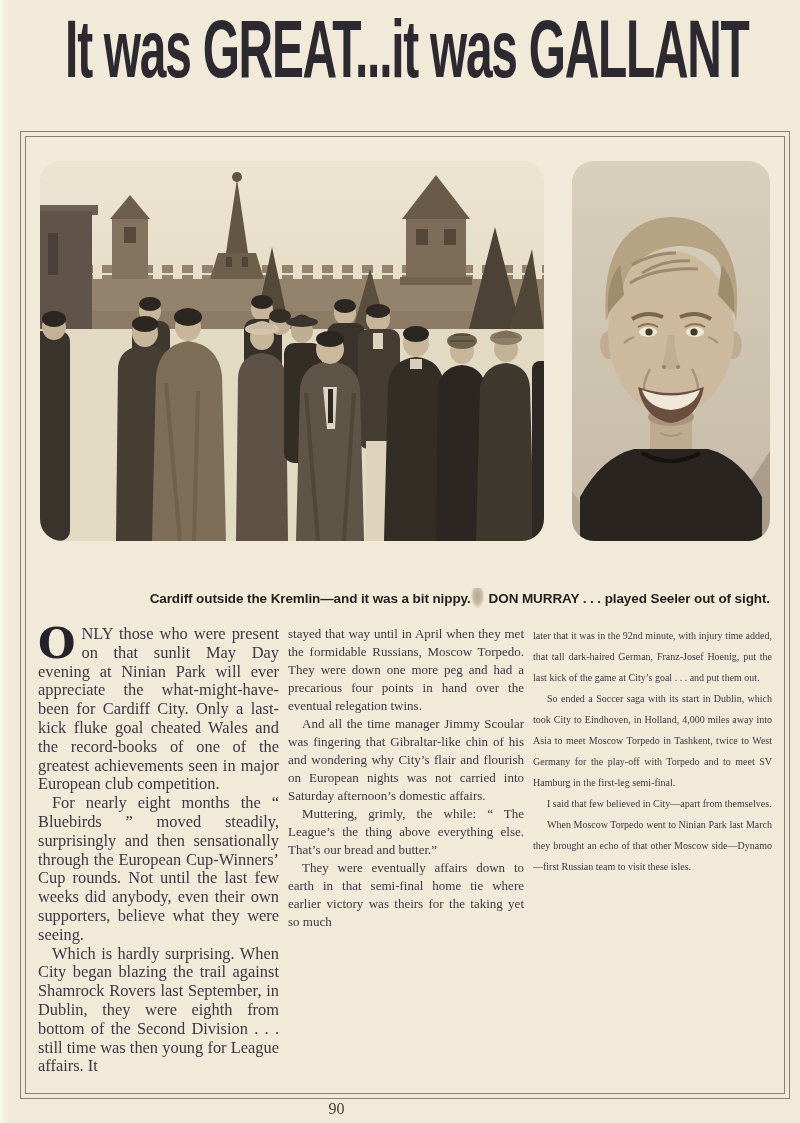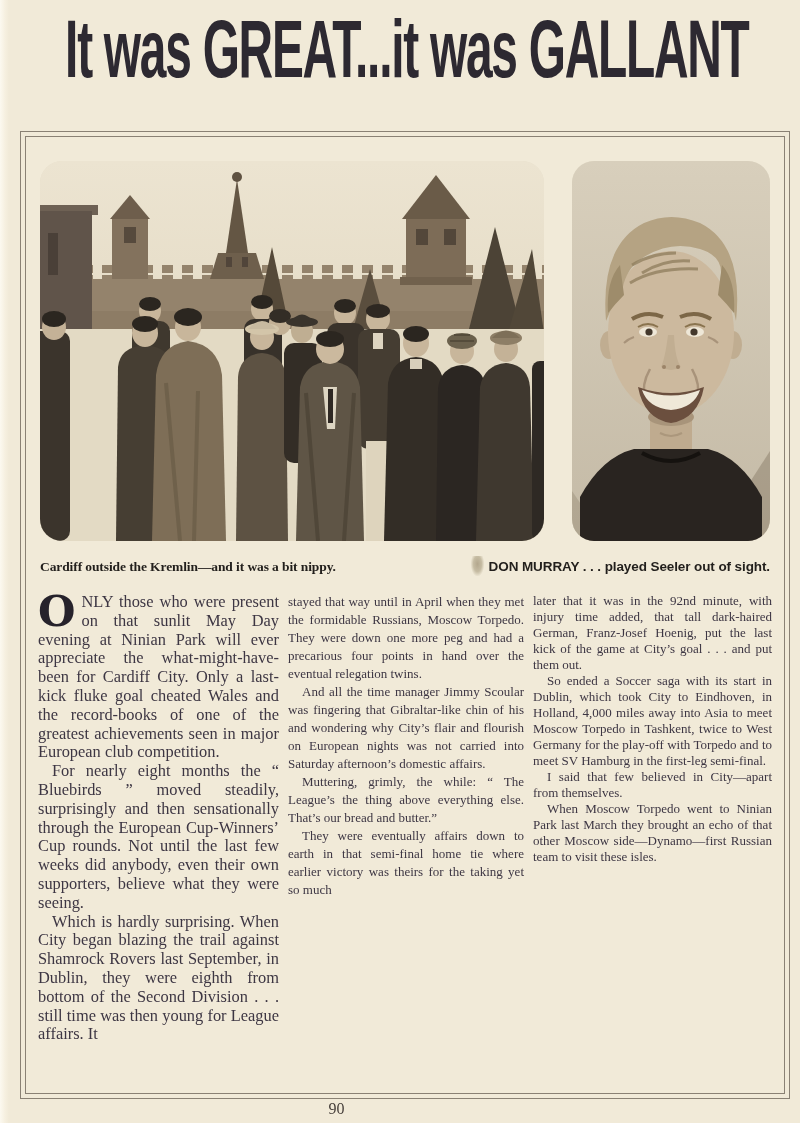--- a/index.html
+++ b/index.html
@@ -26,32 +26,32 @@
   
   .photos-row{display:flex;justify-content:space-between;padding:24px 14px 0 14px;}
   .photo{border-radius:22px;overflow:hidden;background:#e7dfcb;}
   .photo svg{display:block;width:100%;height:100%;}
   .photo-left{width:504px;height:380px;}
   .photo-right{width:198px;height:380px;}
   
   .captions-row{display:flex;align-items:baseline;padding:15px 14px 0 14px;
     font-family:"Liberation Sans", sans-serif;font-weight:bold;
     font-size:13.5px;color:#221f1c;letter-spacing:-0.1px;}
-  .caption-left{width:504px;text-align:left;font-family:Liberation Serif, serif;}
-  .caption-right{flex:1;text-align:left;white-space:nowrap;}
+  .caption-left{width:504px;text-align:right;}
+  .caption-right{flex:1;text-align:left;white-space:nowrap;margin-top:32px;}
   .smudge{display:inline-block;width:13px;height:20px;margin-right:5px;vertical-align:-5px;
     background:radial-gradient(ellipse at 50% 40%, #b3a78d 0%, #c6bca3 45%, rgba(198,188,163,0) 75%);}
   
   .text-row{display:flex;justify-content:space-between;padding:17px 12px 0 12px;
     color:#3d3643;text-align:justify;}
   .col p{margin:0;}
   .col p + p{text-indent:14px;}
   .col-1{width:241px;font-size:16.4px;line-height:18.8px;}
   .col-2{width:236px;font-size:13px;line-height:18px;}
-  .col-3{width:239px;font-size:13px;line-height:16px;}
+  .col-3{width:239px;font-size:10px;line-height:21px;}
   .dropcap{float:left;font-weight:bold;font-size:43px;line-height:33px;
     padding:2px 6px 0 0;color:#26222b;font-family:"DejaVu Serif", serif;}
   
   .page-num{position:absolute;left:0;top:1100px;width:673px;text-align:center;
     font-size:16px;color:#48413c;}
 </style>
 </head>
 <body>
 
 <div class="scan-edge"></div>

